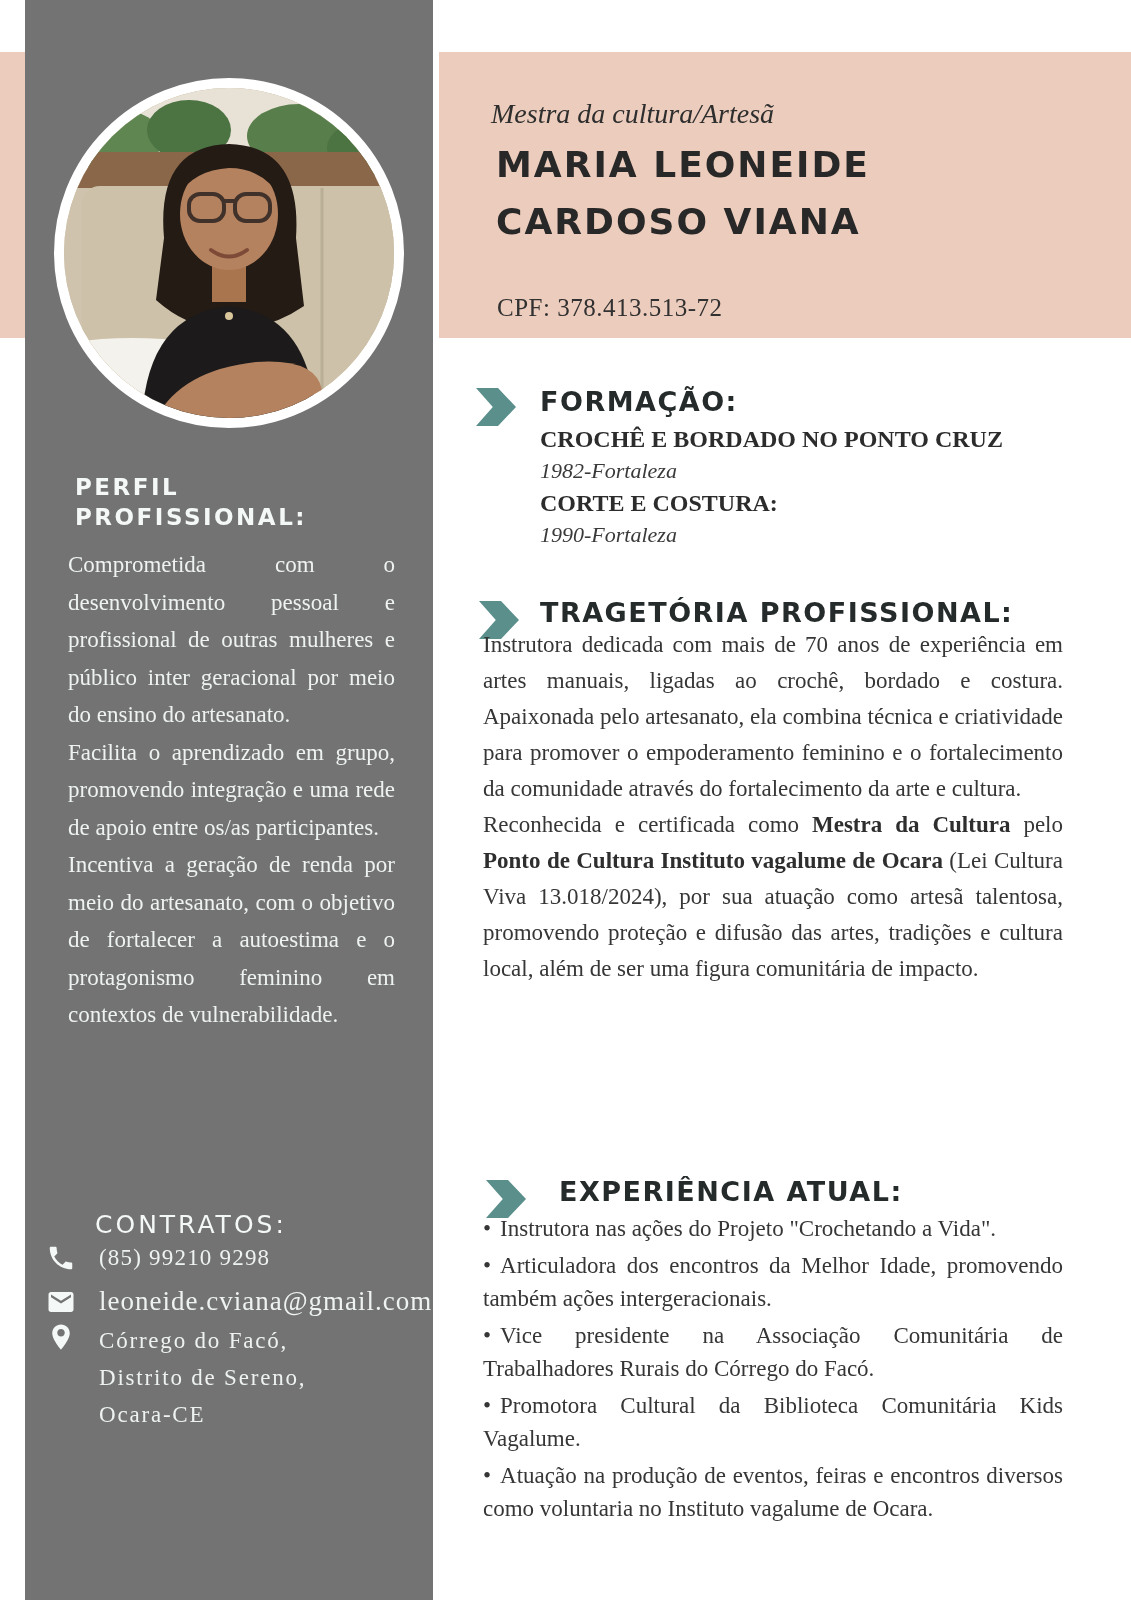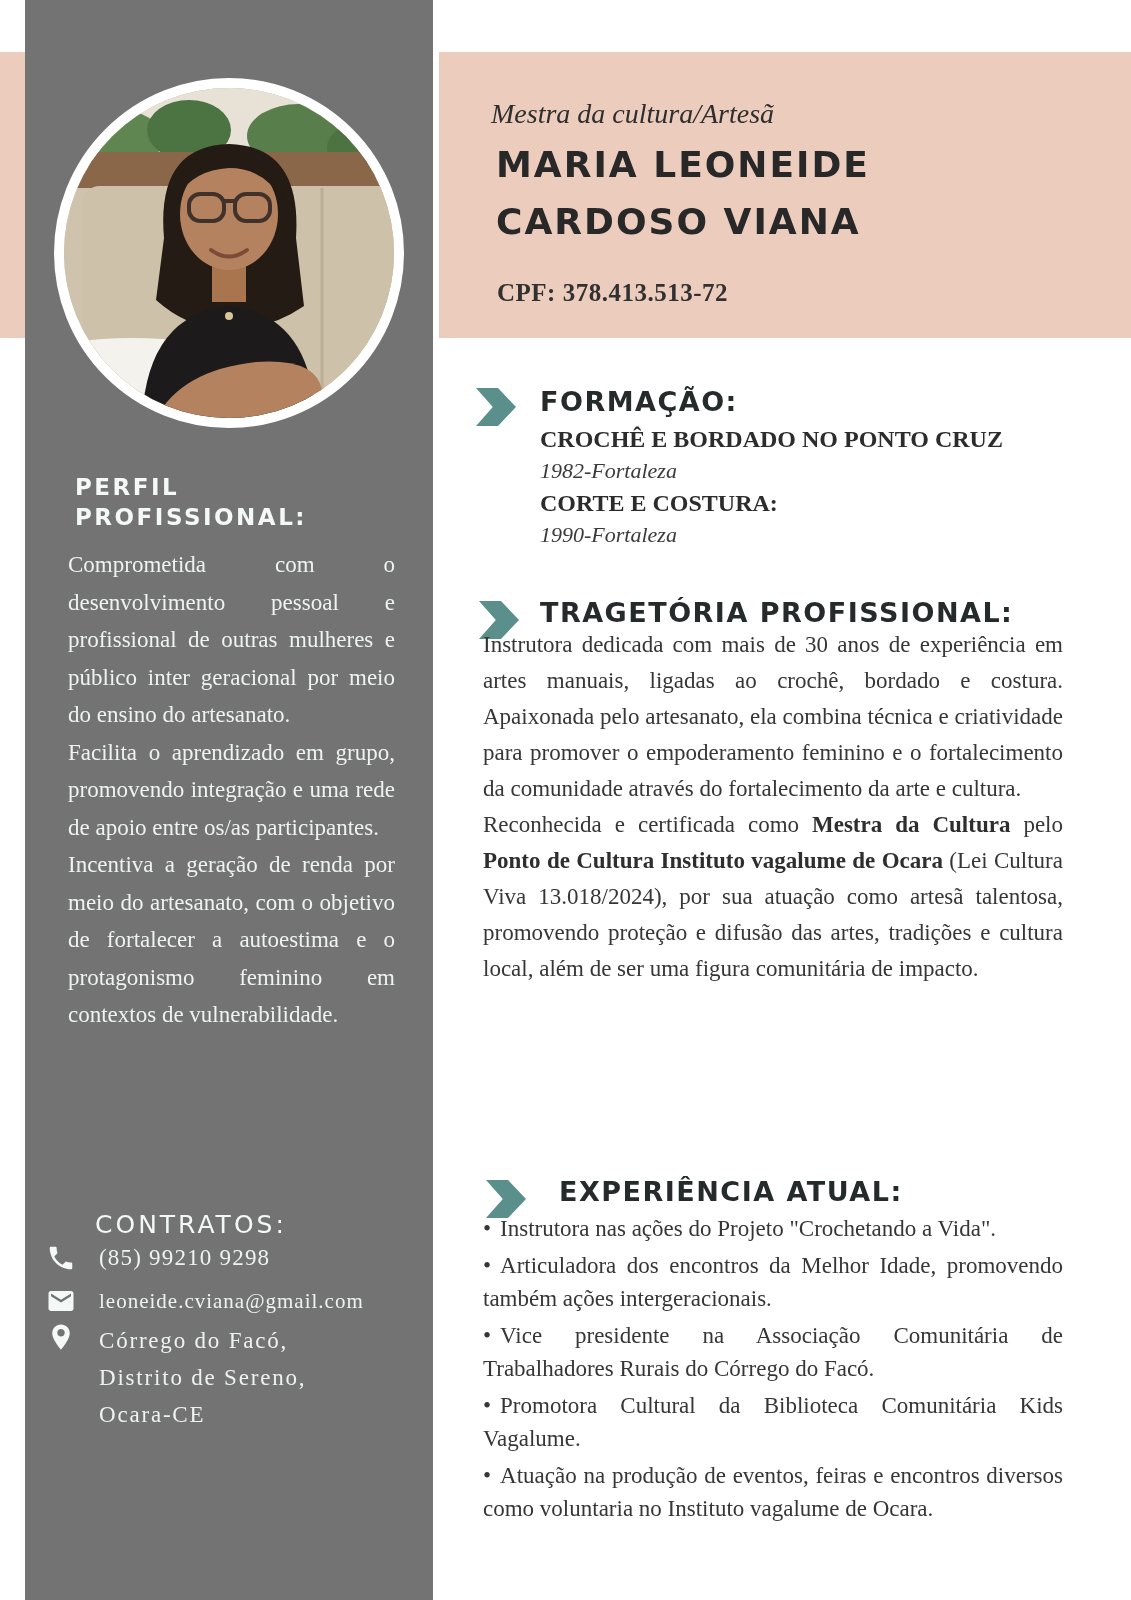--- a/index.html
+++ b/index.html
@@ -26,34 +26,34 @@
   .side-paragraphs p{margin:0;}
 
   .contacts-title{position:absolute;left:70px;top:1210px;margin:0;color:#f4f8f7;
                   font-weight:normal;font-size:25px;letter-spacing:3px;}
   .contact-row{position:absolute;left:21px;display:flex;align-items:center;color:#eef3f2;}
   .contact-row .cicon{width:30px;height:30px;flex:0 0 30px;margin-right:23px;}
   .row-phone{top:1243px;}
   .row-email{top:1286px;}
   .row-address{top:1322px;align-items:flex-start;}
   .contact-text{font-size:23px;letter-spacing:1.2px;}
-  .email-text{font-size:21px;letter-spacing:1px;}
+  .email-text{font-size:27px;letter-spacing:1px;}
   .address-lines{font-size:23px;line-height:37px;letter-spacing:1.8px;}
   .address-lines span{display:block;}
 
   
   .content{position:absolute;left:439px;top:0;width:692px;height:1600px;z-index:2;}
 
   .role{position:absolute;left:52px;top:98px;margin:0;font-style:italic;font-size:28px;color:#2e2e2e;}
   .person-name{position:absolute;left:57px;top:136px;margin:0;font-weight:bold;font-size:36px;
                line-height:57px;letter-spacing:2px;color:#282828;}
   .person-name span{display:block;}
   .meta{position:absolute;left:58px;margin:0;font-size:25px;color:#313131;letter-spacing:0.5px;}
   .meta-birth{top:250px;}
-  .meta-cpf{top:279px;font-weight:bold;}
+  .meta-cpf{top:294px;}
 
   .chevron{position:absolute;width:40px;height:38px;background:#5b8f8b;
            clip-path:polygon(0 0,55% 0,100% 50%,55% 100%,0 100%,42% 50%);}
   .sec-title{position:absolute;margin:0;font-weight:bold;font-size:27px;letter-spacing:1.5px;color:#252a2a;}
 
   .chev-formacao{left:37px;top:388px;}
   .title-formacao{left:101px;top:386px;}
   .edu-list{position:absolute;left:101px;top:424px;width:560px;}
   .edu-title{margin:0 0 2px 0;font-weight:bold;font-size:24px;line-height:31px;color:#2c2c2c;}
   .edu-year{margin:0 0 3px 0;font-style:italic;font-size:22px;line-height:28px;color:#3a3a3a;}
@@ -163,21 +163,21 @@
     <div class="edu-list">
       <p class="edu-title">CROCHÊ E BORDADO NO PONTO CRUZ</p>
       <p class="edu-year">1982-Fortaleza</p>
       <p class="edu-title">CORTE E COSTURA:</p>
       <p class="edu-year">1990-Fortaleza</p>
     </div>
 
     <span class="chevron chev-trajetoria"></span>
     <h2 class="sec-title sans title-trajetoria">TRAGETÓRIA PROFISSIONAL:</h2>
     <div class="traj-body">
-      <p>Instrutora dedicada com mais de 30 anos de experiência em artes manuais, ligadas ao crochê, bordado e costura. Apaixonada pelo artesanato, ela combina técnica e criatividade para promover o empoderamento feminino e o fortalecimento da comunidade através do fortalecimento da arte e cultura.</p>
+      <p>Instrutora dedicada com mais de 70 anos de experiência em artes manuais, ligadas ao crochê, bordado e costura. Apaixonada pelo artesanato, ela combina técnica e criatividade para promover o empoderamento feminino e o fortalecimento da comunidade através do fortalecimento da arte e cultura.</p>
       <p><span>Reconhecida e certificada como </span><strong>Mestra da Cultura</strong><span> pelo </span><strong>Ponto de Cultura Instituto vagalume de Ocara</strong><span> (Lei Cultura Viva 13.018/2024), por sua atuação como artesã talentosa, promovendo proteção e difusão das artes, tradições e cultura local, além de ser uma figura comunitária de impacto.</span></p>
     </div>
 
     <span class="chevron chev-experiencia"></span>
     <h2 class="sec-title sans title-experiencia">EXPERIÊNCIA ATUAL:</h2>
     <div class="bullets">
       <p><span class="bullet-dot">•</span><span>Instrutora nas ações do Projeto "Crochetando a Vida".</span></p>
       <p><span class="bullet-dot">•</span><span>Articuladora dos encontros da Melhor Idade, promovendo também ações intergeracionais.</span></p>
       <p><span class="bullet-dot">•</span><span>Vice presidente na Associação Comunitária de Trabalhadores Rurais do Córrego do Facó.</span></p>
       <p><span class="bullet-dot">•</span><span>Promotora Cultural da Biblioteca Comunitária Kids Vagalume.</span></p>

